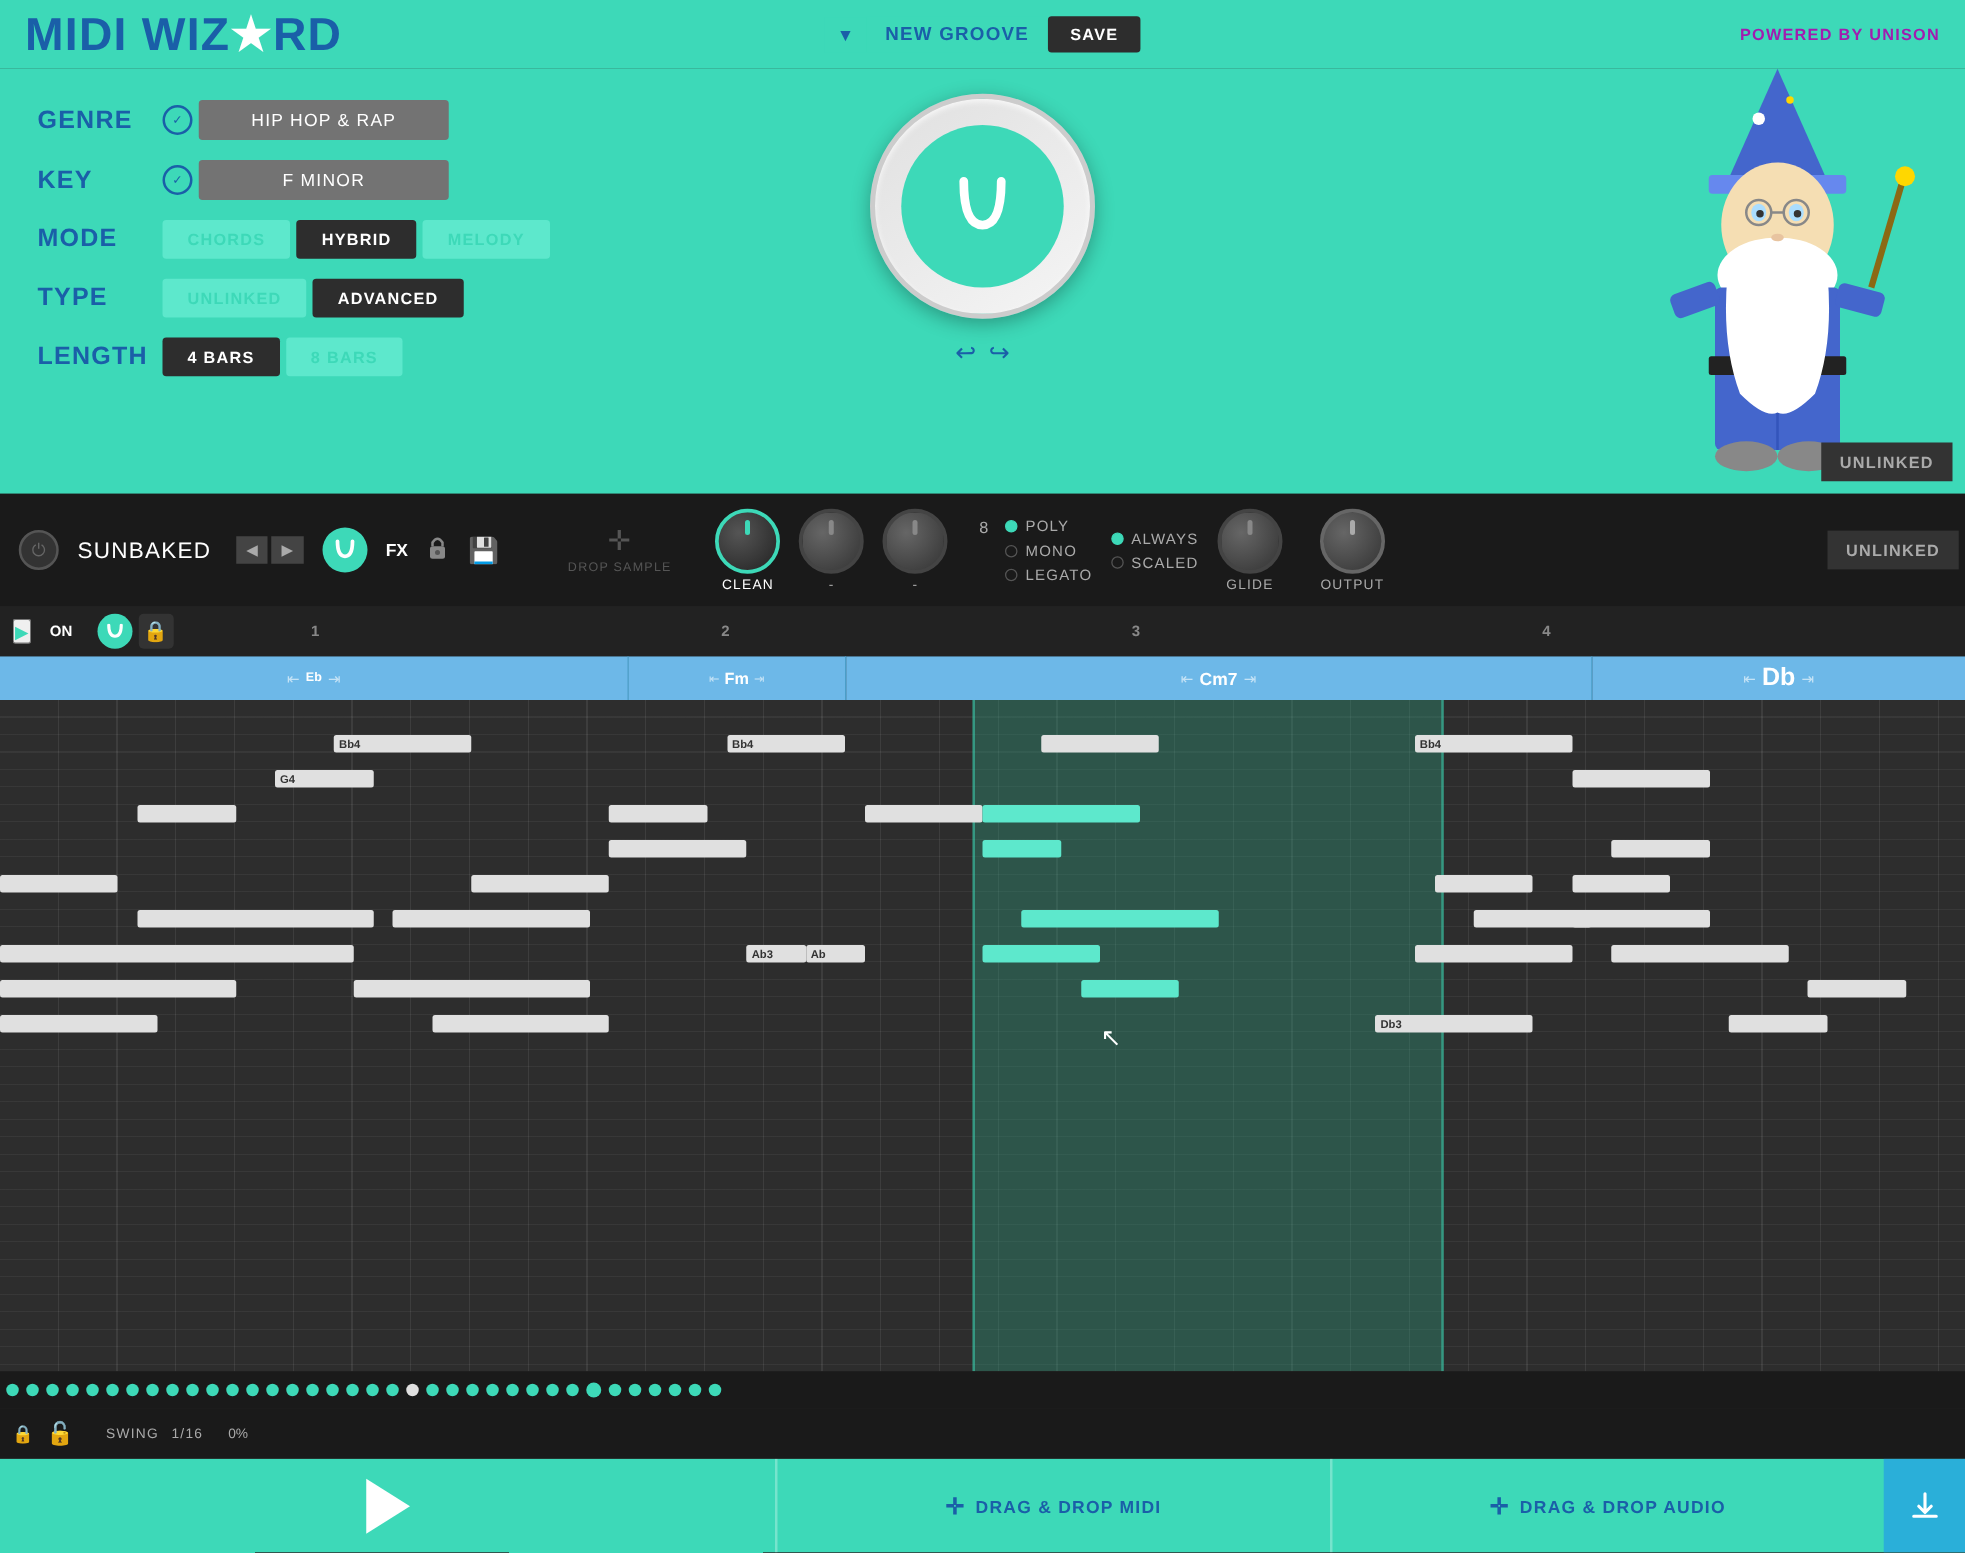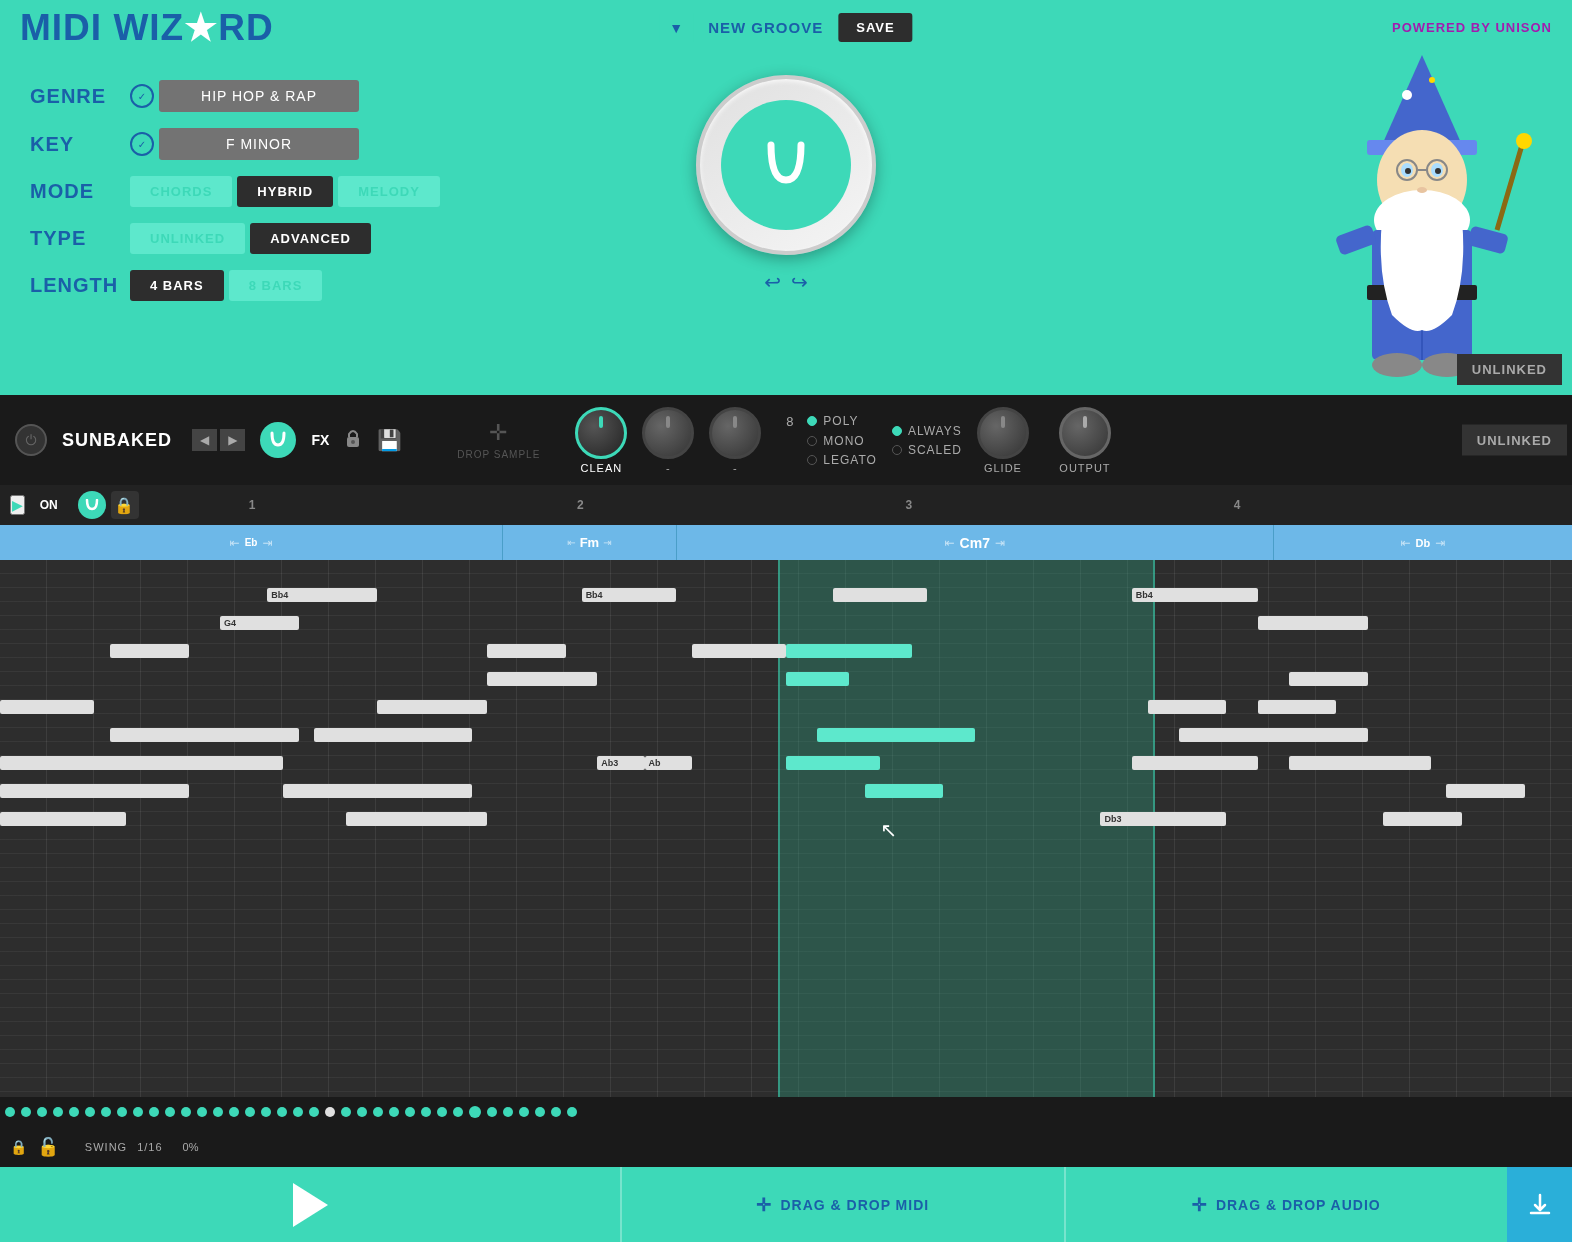--- a/index.html
+++ b/index.html
@@ -231,21 +231,21 @@
       display: flex;
       align-items: center;
       justify-content: center;
       color: #666;
       cursor: pointer;
       font-size: 14px;
     }
     .synth-name {
       color: #fff;
       font-size: 18px;
-      font-weight: 700;
+      font-weight: 400;
       letter-spacing: 1px;
       margin-right: 5px;
     }
     .nav-arrows {
       display: flex;
       gap: 3px;
     }
     .nav-arrow {
       background: #444;
       border: none;
@@ -768,21 +768,21 @@
           <span style="color:#fff;font-size:13px;font-weight:700;">Fm</span>
           <span style="color:rgba(255,255,255,0.6);font-size:10px;">⇥</span>
         </div>
         <div style="flex:3.8; background:#6db8e8; display:flex; align-items:center; justify-content:center; border-right:1px solid #4a9ec8; gap:5px; cursor:pointer;">
           <span style="color:rgba(255,255,255,0.6);font-size:12px;">⇤</span>
           <span style="color:#fff;font-size:14px;font-weight:700;">Cm7</span>
           <span style="color:rgba(255,255,255,0.6);font-size:12px;">⇥</span>
         </div>
         <div style="flex:1.9; background:#6db8e8; display:flex; align-items:center; justify-content:center; gap:5px; cursor:pointer;">
           <span style="color:rgba(255,255,255,0.6);font-size:12px;">⇤</span>
-          <span style="color:#fff;font-size:11px;font-weight:700;text-align:center;">Db</span>
+          <span style="color:#fff;font-size:20px;font-weight:700;text-align:center;">Db</span>
           <span style="color:rgba(255,255,255,0.6);font-size:12px;">⇥</span>
         </div>
       </div>
 
       <div style="flex:1; position:relative; overflow:hidden;">
 
         <div style="position:absolute;top:0;left:0;right:0;bottom:0;background:repeating-linear-gradient(to bottom, transparent 0px, transparent 13px, rgba(255,255,255,0.05) 13px, rgba(255,255,255,0.05) 14px);"></div>
         <div style="position:absolute;top:0;left:0;right:0;bottom:0;background:repeating-linear-gradient(to right, transparent 0px, transparent 46px, rgba(255,255,255,0.08) 46px, rgba(255,255,255,0.08) 47px);"></div>
 
         <div style="position:absolute; left:49.5%; top:0; width:24%; bottom:0; background:rgba(45,160,130,0.35); border-left:2px solid rgba(61,217,184,0.5); border-right:2px solid rgba(61,217,184,0.5);"></div>

